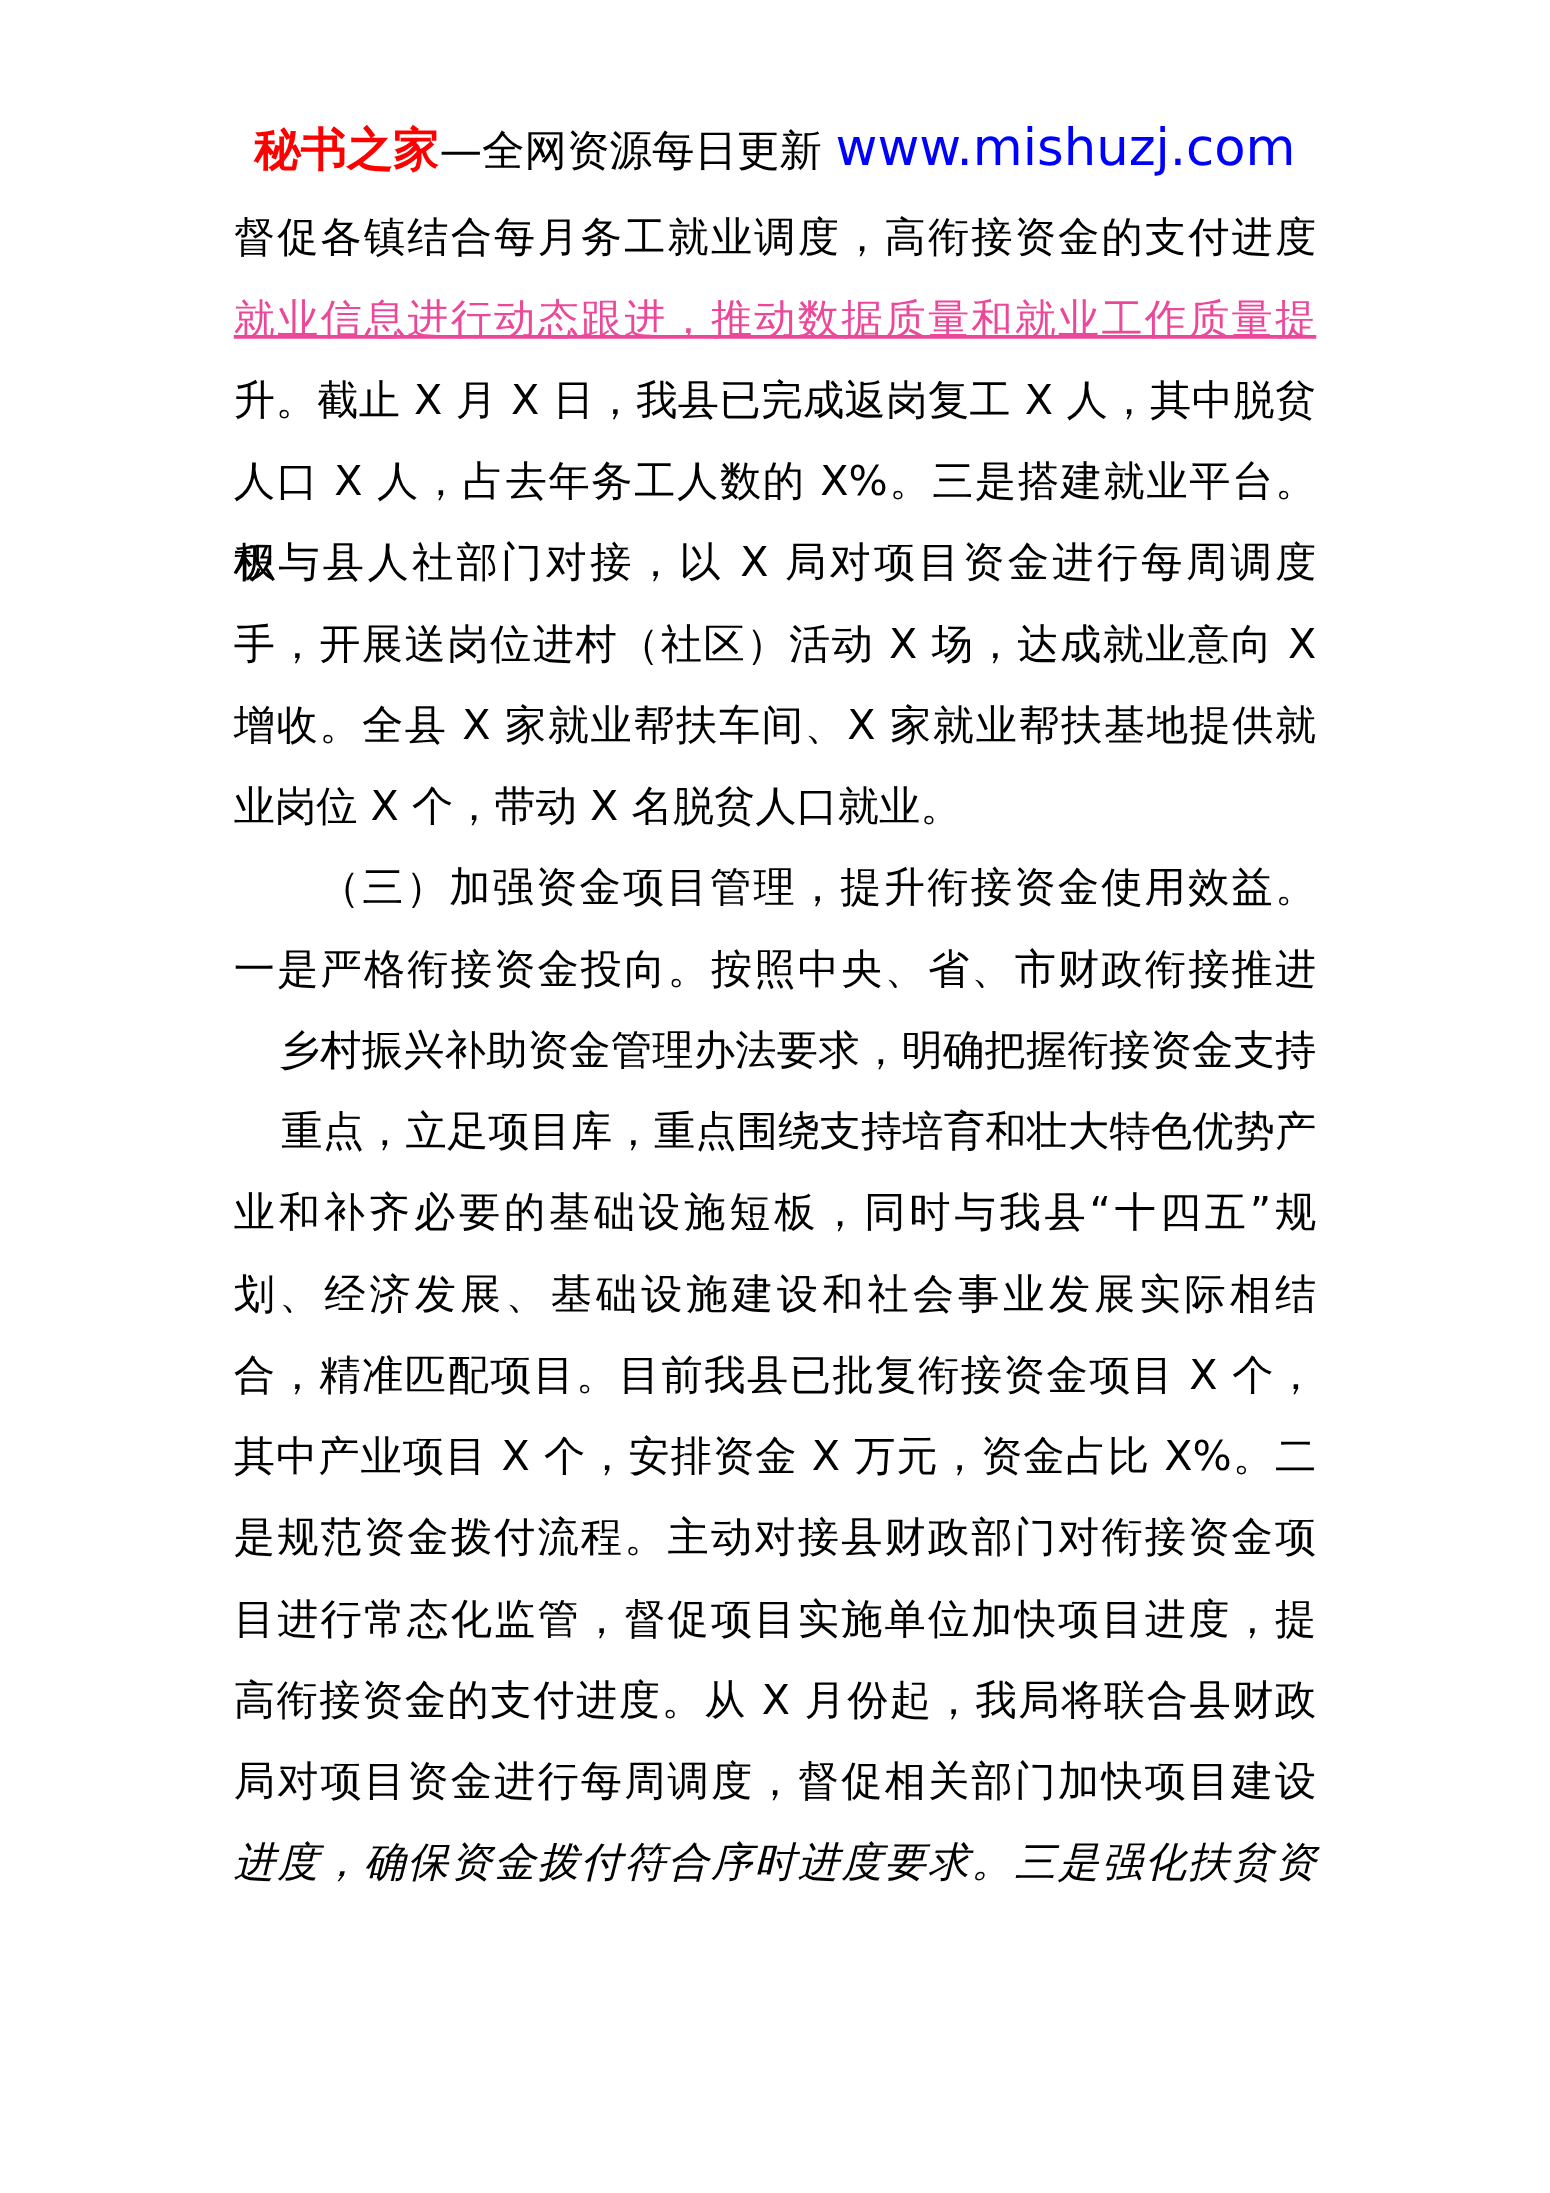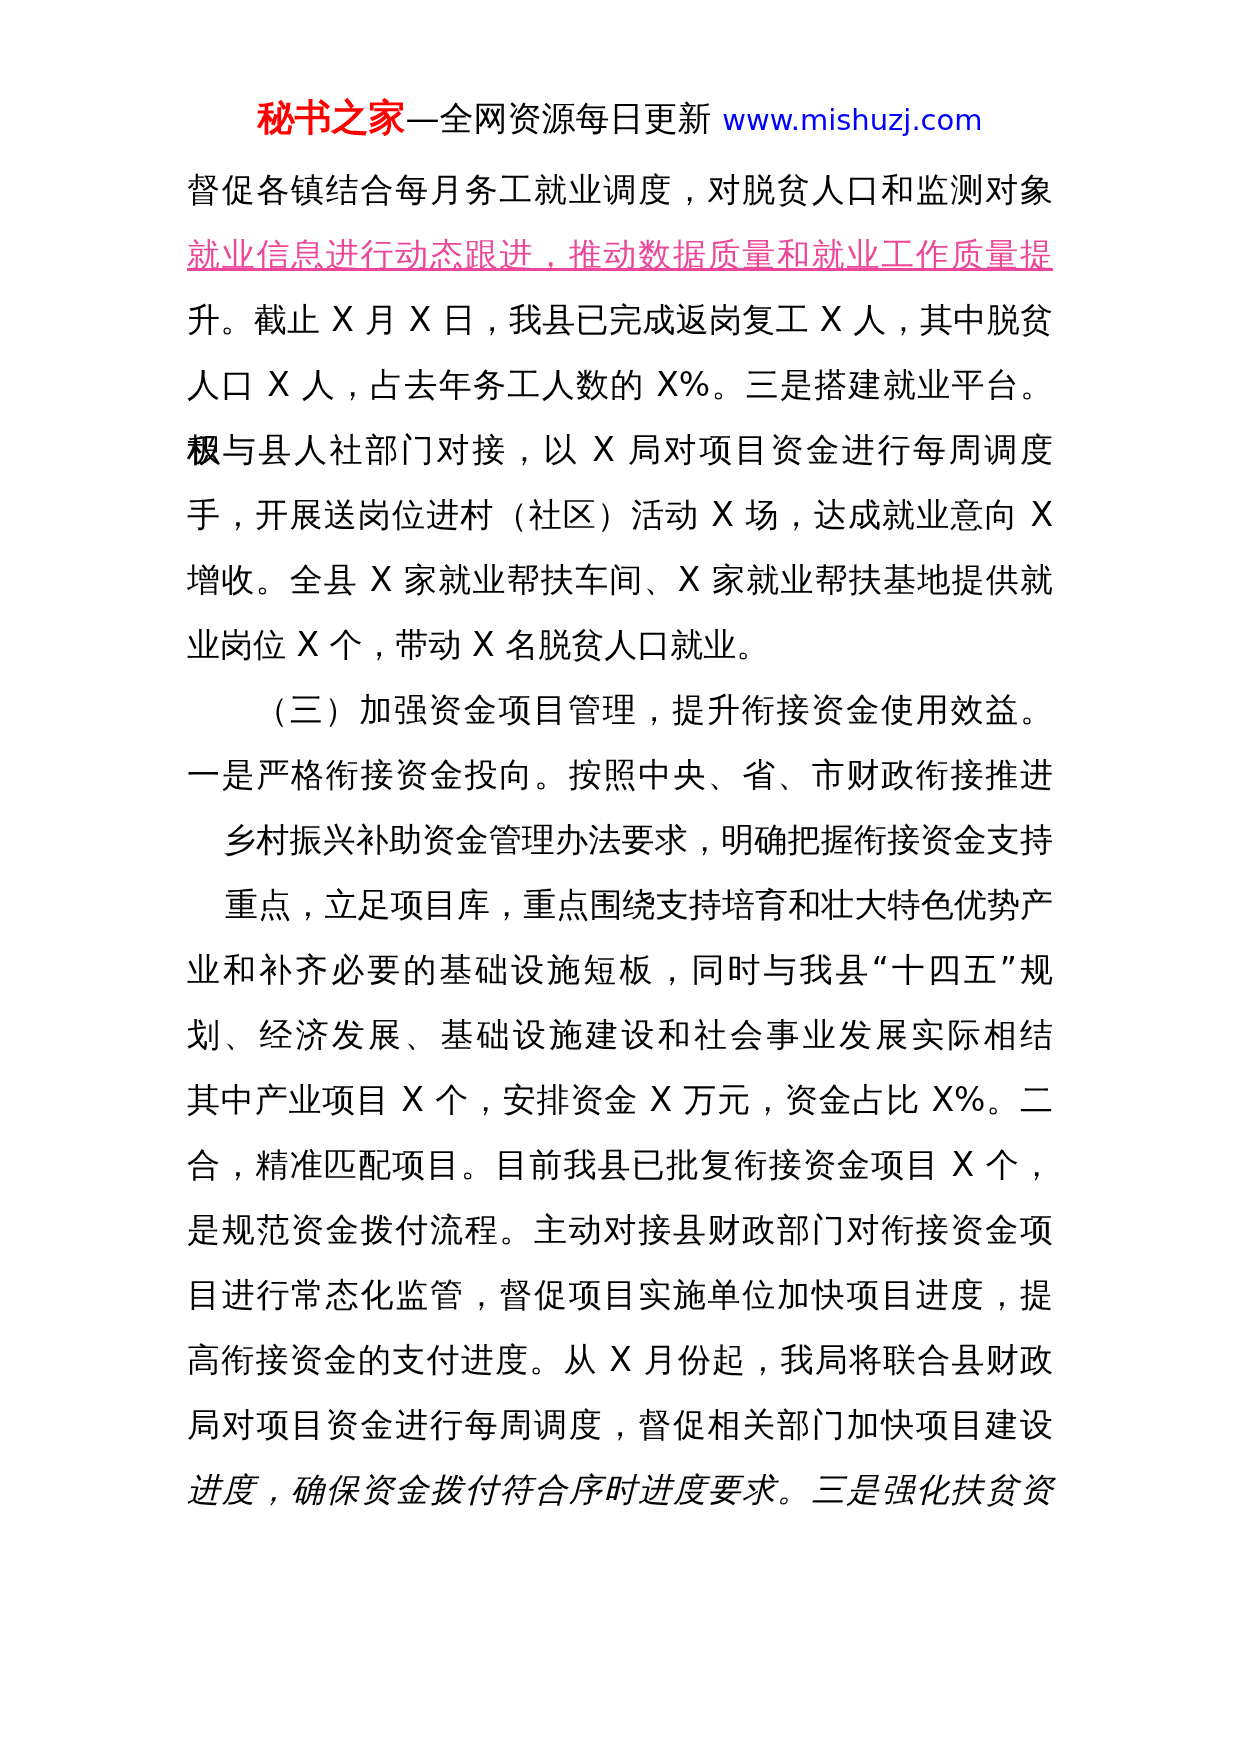--- a/index.html
+++ b/index.html
@@ -22,21 +22,21 @@
     font-size: 34px;
   }
   .brand {
     font-weight: 700;
     font-size: 37px;
   }
   .sep, .tagline {
     font-weight: 400;
   }
   .url {
-    font-size: 29px;
+    font-size: 41px;
     text-decoration: none;
     cursor: pointer;
   }
   .doc {
     position: absolute;
     left: 187px;
     top: 157px;
     width: 866px;
   }
   .line {
@@ -57,36 +57,36 @@
 </head>
 <body>
 
 <div class="page" style="background: rgb(255, 255, 255);">
 
   <div class="header">
     <span class="brand" style="color: rgb(255, 0, 0);">秘书之家</span><span class="sep" style="color: rgb(0, 0, 0);">—</span><span class="tagline" style="color: rgb(0, 0, 0);">全网资源每日更新</span><span>&nbsp;</span><a class="url" style="color: rgb(0, 0, 255);">www.mishuzj.com</a>
   </div>
 
   <div class="doc">
-      <div class="line justify" style="color: rgb(0, 0, 0);">督促各镇结合每月务工就业调度，对脱贫人口和监测对象</div>
+      <div class="line justify" style="color: rgb(0, 0, 0);">督促各镇结合每月务工就业调度，高衔接资金的支付进度</div>
       <div class="line justify" style="color: #ec4899; text-decoration: underline;">就业信息进行动态跟进，推动数据质量和就业工作质量提</div>
       <div class="line justify" style="color: rgb(0, 0, 0);">升。截止 X 月 X 日，我县已完成返岗复工 X 人，其中脱贫</div>
       <div class="line justify" style="color: rgb(0, 0, 0);">人口 X 人，占去年务工人数的 X%。三是搭建就业平台。积</div>
       <div class="line justify" style="color: rgb(0, 0, 0);">极与县人社部门对接，以 X 局对项目资金进行每周调度</div>
       <div class="line justify" style="color: rgb(0, 0, 0);">手，开展送岗位进村（社区）活动 X 场，达成就业意向 X</div>
       <div class="line justify" style="color: rgb(0, 0, 0);">增收。全县 X 家就业帮扶车间、X 家就业帮扶基地提供就</div>
       <div class="line" style="color: rgb(0, 0, 0);">业岗位 X 个，带动 X 名脱贫人口就业。</div>
       <div class="line justify indent" style="color: rgb(0, 0, 0);">（三）加强资金项目管理，提升衔接资金使用效益。</div>
       <div class="line justify" style="color: rgb(0, 0, 0);">一是严格衔接资金投向。按照中央、省、市财政衔接推进</div>
       <div class="line justify" style="color: rgb(0, 0, 0); margin-left: 36px;">乡村振兴补助资金管理办法要求，明确把握衔接资金支持</div>
       <div class="line justify" style="color: rgb(0, 0, 0); margin-left: 38px;">重点，立足项目库，重点围绕支持培育和壮大特色优势产</div>
       <div class="line justify" style="color: rgb(0, 0, 0);">业和补齐必要的基础设施短板，同时与我县“十四五”规</div>
       <div class="line justify" style="color: rgb(0, 0, 0);">划、经济发展、基础设施建设和社会事业发展实际相结</div>
+      <div class="line justify" style="color: rgb(0, 0, 0);">合，精准匹配项目。目前我县已批复衔接资金项目 X 个，</div>
       <div class="line justify" style="color: rgb(0, 0, 0);">其中产业项目 X 个，安排资金 X 万元，资金占比 X%。二</div>
-      <div class="line justify" style="color: rgb(0, 0, 0);">合，精准匹配项目。目前我县已批复衔接资金项目 X 个，</div>
       <div class="line justify" style="color: rgb(0, 0, 0);">是规范资金拨付流程。主动对接县财政部门对衔接资金项</div>
       <div class="line justify" style="color: rgb(0, 0, 0);">目进行常态化监管，督促项目实施单位加快项目进度，提</div>
       <div class="line justify" style="color: rgb(0, 0, 0);">高衔接资金的支付进度。从 X 月份起，我局将联合县财政</div>
       <div class="line justify" style="color: rgb(0, 0, 0);">局对项目资金进行每周调度，督促相关部门加快项目建设</div>
       <div class="line justify" style="color: rgb(0, 0, 0); font-style: italic;">进度，确保资金拨付符合序时进度要求。三是强化扶贫资</div>
     </div>
 
 </div>
 
 </body></html>

